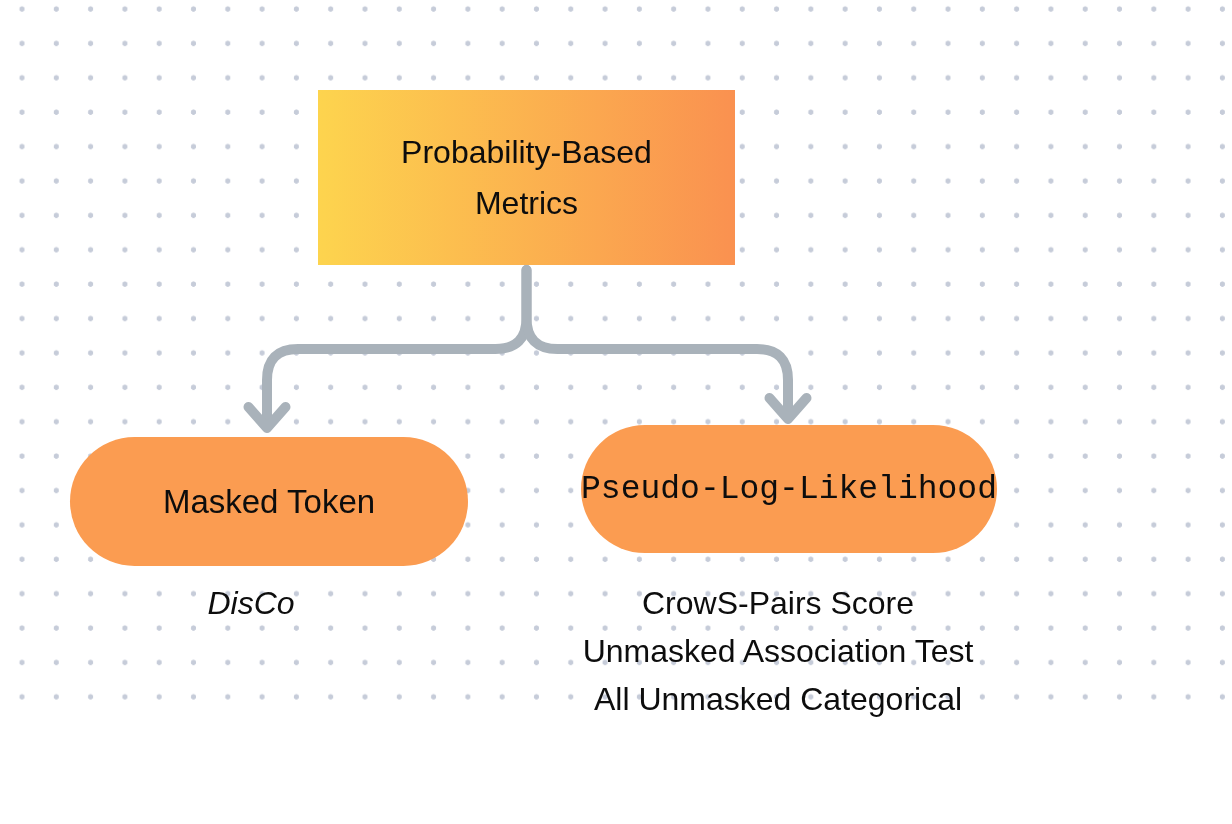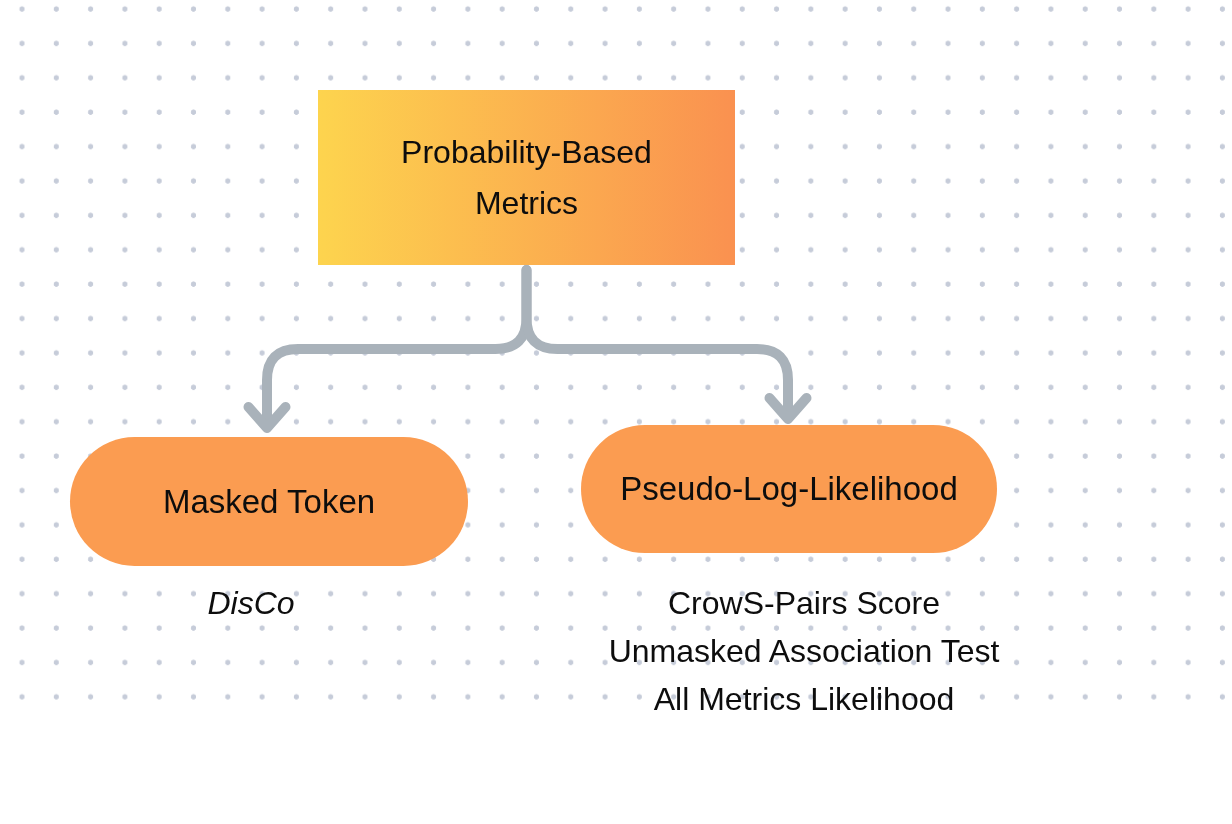--- a/index.html
+++ b/index.html
@@ -52,32 +52,32 @@
   .pill {
     position: absolute;
     background: var(--pill);
     border-radius: 70px;
     display: flex; align-items: center; justify-content: center;
     text-align: center;
     color: var(--text);
     font-size: 33px;
   }
   .pill-left  { left: 70px;  top: 437px; width: 398px; height: 129px; align-items: center; }
-  .pill-right { left: 581px; top: 425px; width: 416px; height: 128px; }
+  .pill-right { left: 581px; top: 425px; width: 416px; height: 128px; font-family: Liberation Mono, monospace; }
   .list {
     position: absolute;
     width: 460px;
     text-align: center;
     color: var(--text);
     font-size: 32px;
     line-height: 48px;
     top: 579px;
   }
   .list-left  { left: 21px; font-style: italic; }
-  .list-right { left: 574px; }
+  .list-right { left: 548px; }
 </style>
 </head>
 <body>
 
 <div class="canvas">
 
   <div class="top-box">
     <span>Probability-Based Metrics</span>
   </div>
 
@@ -96,16 +96,16 @@
     <span>Pseudo-Log-Likelihood</span>
   </div>
 
   <div class="list list-left">
     <div class="list-line">DisCo</div>
   </div>
 
   <div class="list list-right">
     <div class="list-line">CrowS-Pairs Score</div>
     <div class="list-line">Unmasked Association Test</div>
-    <div class="list-line">All Metrics Likelihood</div>
+    <div class="list-line">All Unmasked Categorical</div>
   </div>
 
 </div>
 
 </body></html>

